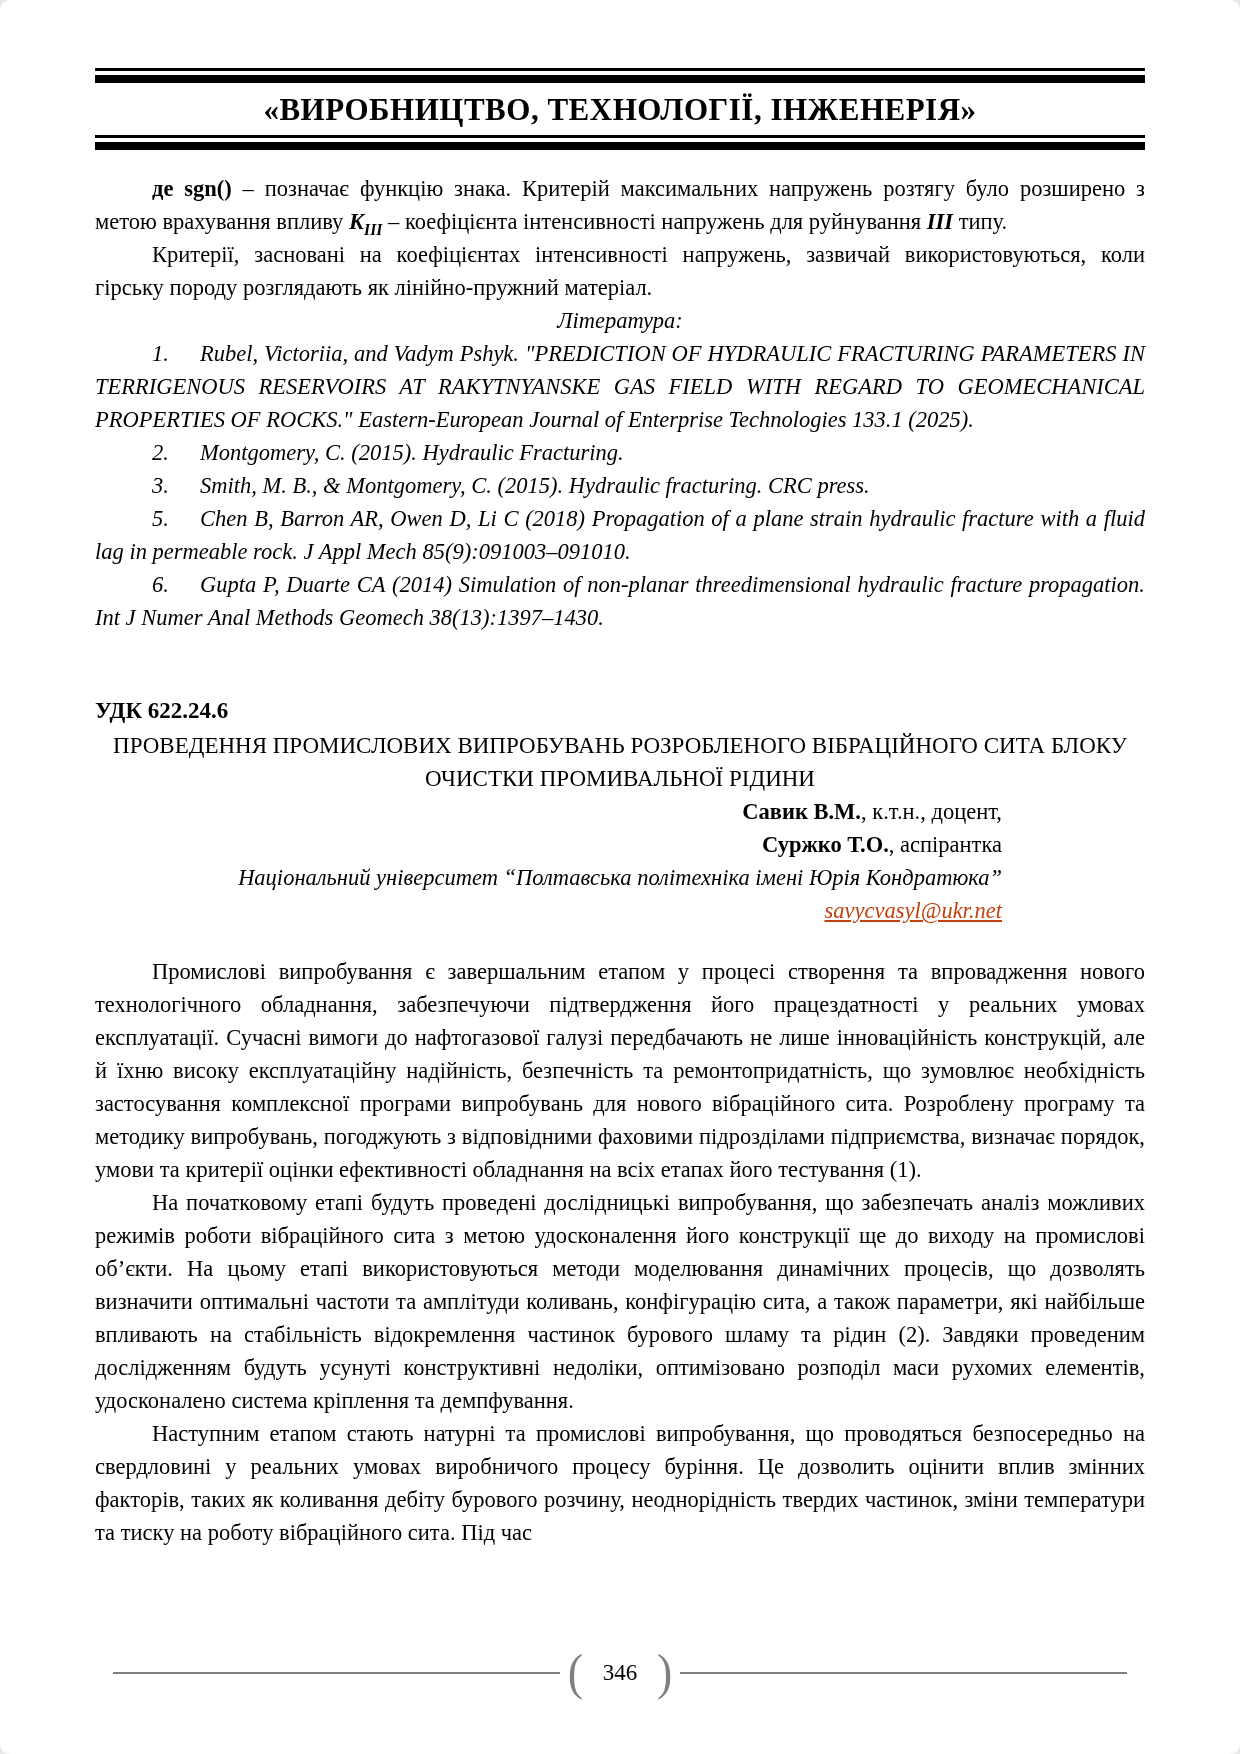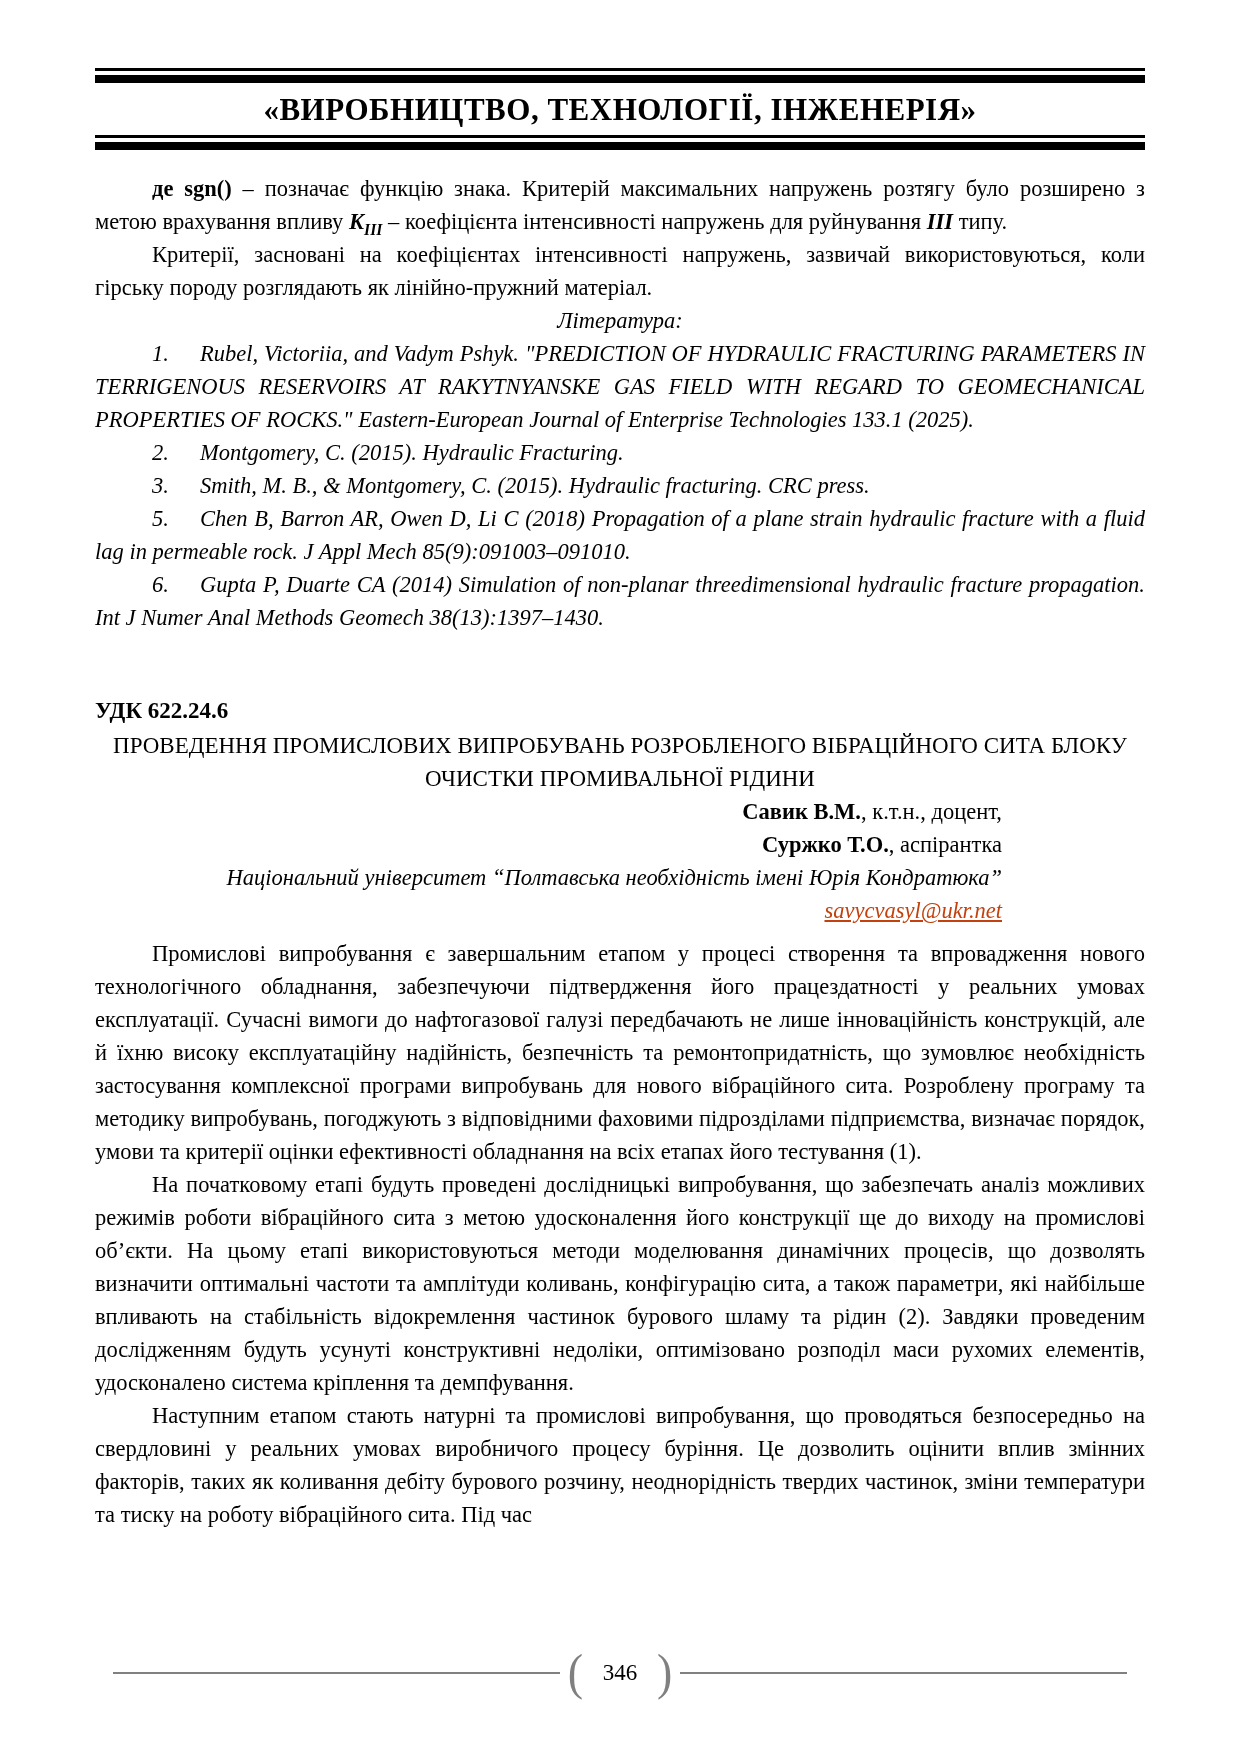--- a/index.html
+++ b/index.html
@@ -6,20 +6,21 @@
   .page{
     position:relative;
     width:1240px;height:1754px;
     margin:0 auto;
     background:#ffffff;
     font-family:"Liberation Serif", serif;
     color:#000;
     box-sizing:border-box;
     padding:68px 95px 0 95px;
     overflow:hidden;
+    border-radius:10px;
   }
   
   .rule-thin{height:3px;background:#000;}
   .rule-thick{height:8px;background:#000;margin-top:4px;}
   .banner-title{
     text-align:center;
     font-weight:bold;
     font-size:31px;
     letter-spacing:0.5px;
     margin:9px 0 7px 0;
@@ -68,21 +69,21 @@
     text-align:right;
     padding-right:143px;
     font-size:22.5px;
     line-height:33px;
   }
   .affiliation{font-style:italic;}
   .email-line a{
     font-style:italic;
     text-decoration:underline;
   }
-  .article-body{margin-top:10px;}
+  .article-body{margin-top:28px;}
   
   .footer{
     position:absolute;
     left:113px;right:113px;top:1650px;
     display:flex;
     align-items:center;
   }
   .footer-line{flex:1;height:2px;background:#808080;}
   .bracket{
     color:#808080;
@@ -128,21 +129,21 @@
         <p class="ref"><span class="ref-num">6.</span><span>Gupta P, Duarte CA (2014) Simulation of non-planar threedimensional hydraulic fracture propagation. Int J Numer Anal Methods Geomech 38(13):1397–1430.</span></p>
       </div>
   </div>
 
   <p class="udc">УДК 622.24.6</p>
   <p class="article-title">ПРОВЕДЕННЯ ПРОМИСЛОВИХ ВИПРОБУВАНЬ РОЗРОБЛЕНОГО ВІБРАЦІЙНОГО СИТА БЛОКУ ОЧИСТКИ ПРОМИВАЛЬНОЇ РІДИНИ</p>
 
   <div class="byline-block">
     <p class="author-line"><span class="b">Савик В.М.</span><span>, к.т.н., доцент,</span></p>
     <p class="author-line"><span class="b">Суржко Т.О.</span><span>, аспірантка</span></p>
-    <p class="affiliation">Національний університет “Полтавська необхідність імені Юрія Кондратюка”</p>
+    <p class="affiliation">Національний університет “Полтавська політехніка імені Юрія Кондратюка”</p>
     <p class="email-line"><a href="#" style="color: #c2410c; text-align: center;">savycvasyl@ukr.net</a></p>
   </div>
 
   <div class="article-body">
     <p class="body-text indent">Промислові випробування є завершальним етапом у процесі створення та впровадження нового технологічного обладнання, забезпечуючи підтвердження його працездатності у реальних умовах експлуатації. Сучасні вимоги до нафтогазової галузі передбачають не лише інноваційність конструкцій, але й їхню високу експлуатаційну надійність, безпечність та ремонтопридатність, що зумовлює необхідність застосування комплексної програми випробувань для нового вібраційного сита. Розроблену програму та методику випробувань, погоджують з відповідними фаховими підрозділами підприємства, визначає порядок, умови та критерії оцінки ефективності обладнання на всіх етапах його тестування (1).</p>
     <p class="body-text indent">На початковому етапі будуть проведені дослідницькі випробування, що забезпечать аналіз можливих режимів роботи вібраційного сита з метою удосконалення його конструкції ще до виходу на промислові об’єкти. На цьому етапі використовуються методи моделювання динамічних процесів, що дозволять визначити оптимальні частоти та амплітуди коливань, конфігурацію сита, а також параметри, які найбільше впливають на стабільність відокремлення частинок бурового шламу та рідин (2). Завдяки проведеним дослідженням будуть усунуті конструктивні недоліки, оптимізовано розподіл маси рухомих елементів, удосконалено система кріплення та демпфування.</p>
     <p class="body-text indent">Наступним етапом стають натурні та промислові випробування, що проводяться безпосередньо на свердловині у реальних умовах виробничого процесу буріння. Це дозволить оцінити вплив змінних факторів, таких як коливання дебіту бурового розчину, неоднорідність твердих частинок, зміни температури та тиску на роботу вібраційного сита. Під час</p>
   </div>
 
   <div class="footer">

